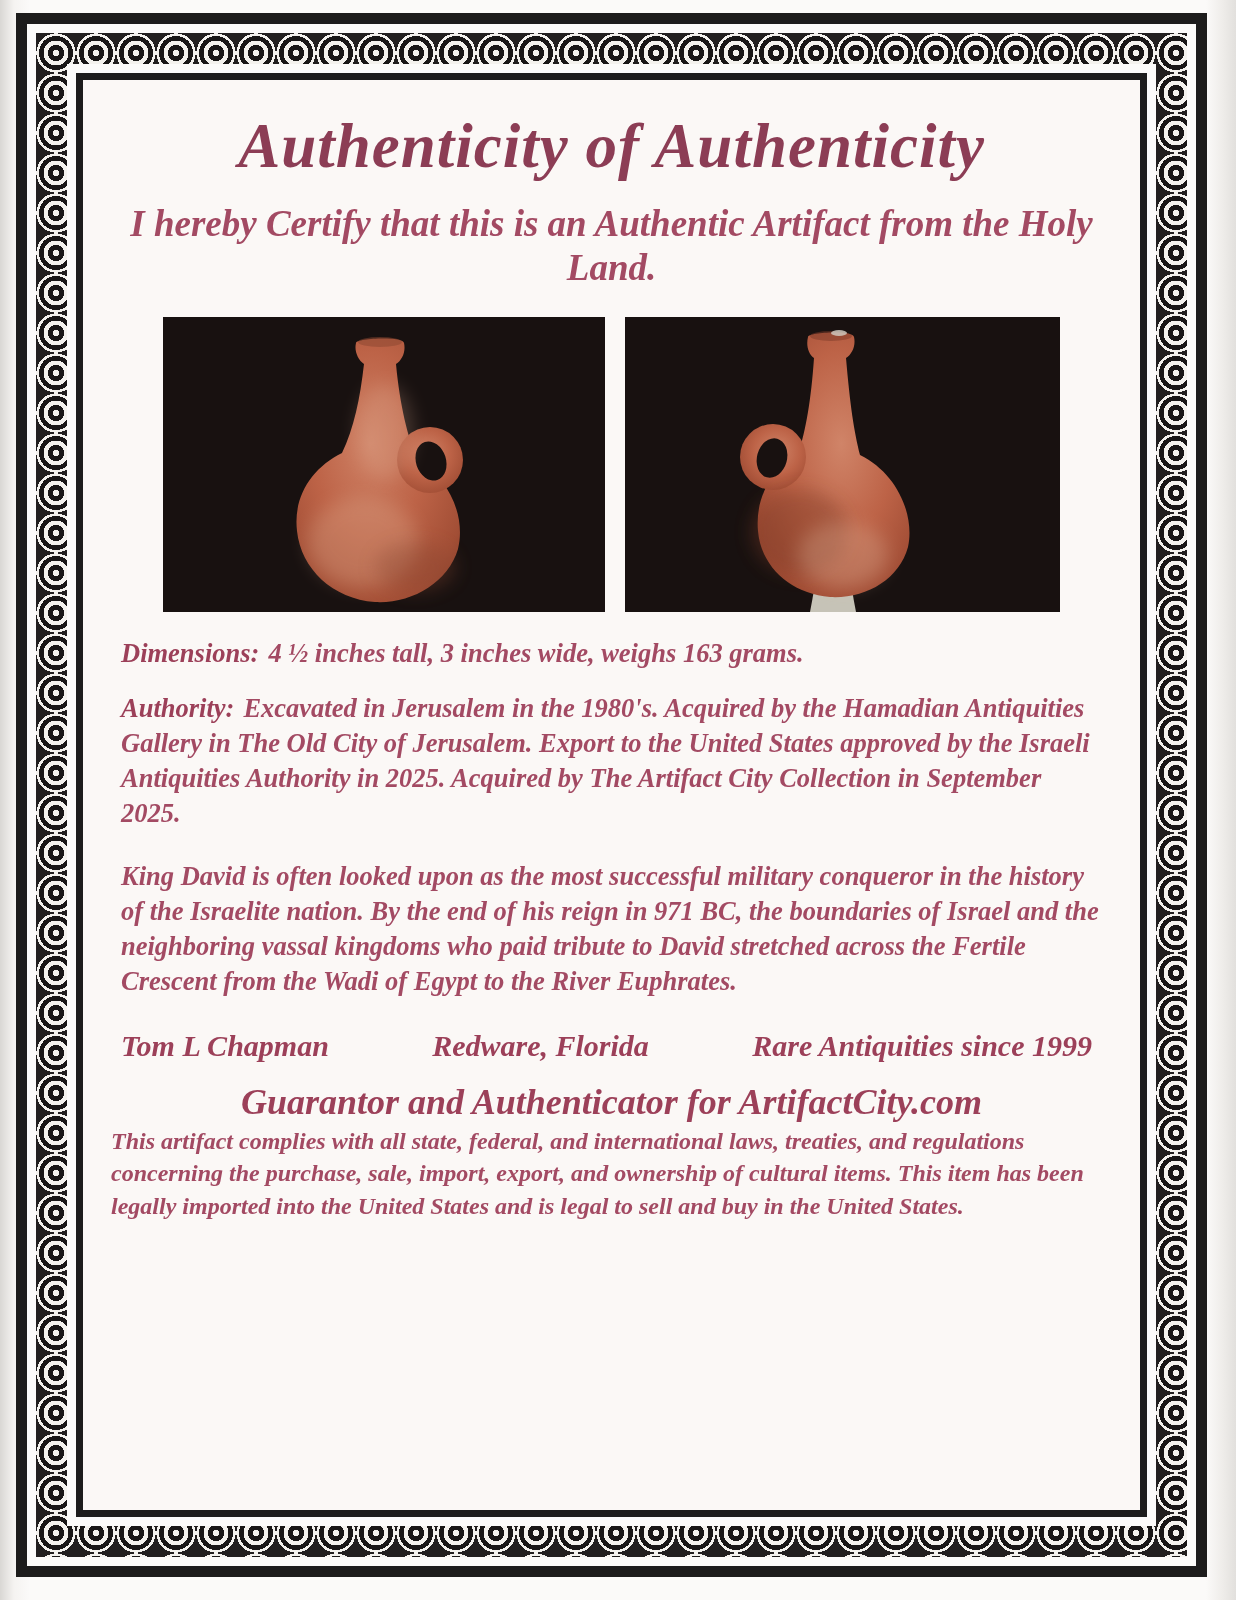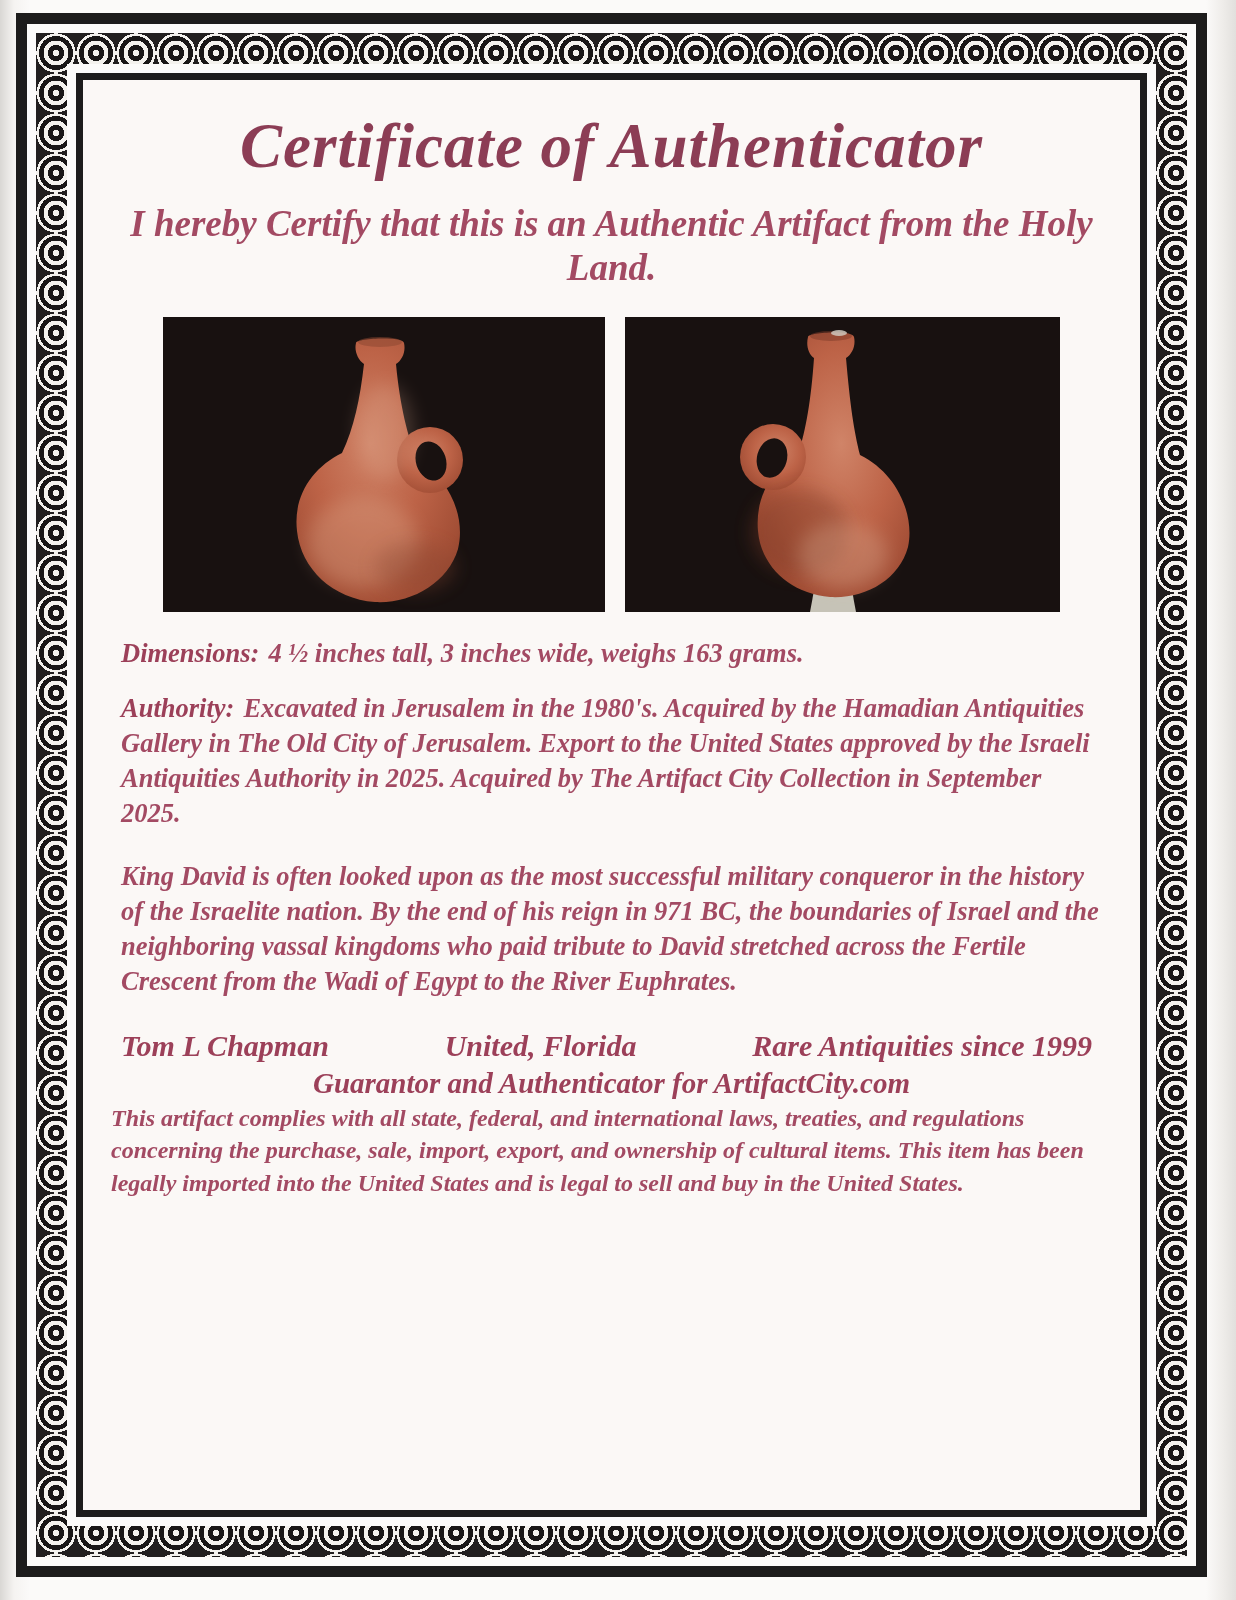--- a/index.html
+++ b/index.html
@@ -70,24 +70,24 @@
   .para.kingdavid  { margin-top: 28px; }
   .names-row {
     margin-top: 30px;
     display: flex; justify-content: space-between;
     padding: 0 22px 0 12px;
     font-style: italic; font-weight: 700;
     font-size: 30px;
     color: var(--maroon-label, #9c4059);
   }
   .guarantor {
-    margin-top: 4px;
+    margin-top: 18px;
     text-align: center;
     font-style: italic; font-weight: 700;
-    font-size: 29px;
+    font-size: 36px;
     color: var(--maroon-label, #9c4059);
   }
   .sig-block { position: relative; height: 104px; }
   .sig-line {
     position: absolute; left: 41%; width: 34%; bottom: 20px;
     border-bottom: 3px dashed var(--maroon-text, #a34a63);
   }
   .sig-svg { position: absolute; left: 43%; bottom: -12px; overflow: visible; }
   .sig-date {
     position: absolute; right: 58px; bottom: 12px;
@@ -102,21 +102,21 @@
   }
 </style>
 </head>
 <body>
 
 <div class="frame">
   <div class="band">
     <div class="inner">
       <div class="content">
 
-        <div class="title">Certificate of Authenticator</div>
+        <div class="title">Authenticity of Authenticity</div>
 
         <div class="subline first">I hereby Certify that this is an Authentic Artifact from the Holy Land.</div>
 
         <div class="photos">
           <svg class="photo" width="442" height="295" viewBox="0 0 442 295">
             <defs>
               <radialGradient id="clayL" cx="45%" cy="40%" r="78%">
                 <stop offset="0" stop-color="#cf8266"></stop>
                 <stop offset="0.45" stop-color="#bd6347"></stop>
                 <stop offset="0.8" stop-color="#a34f36"></stop>
@@ -166,21 +166,21 @@
 
         <div class="para provenance">
           <span class="lbl">Authority:</span><span>Excavated in Jerusalem in the 1980's. Acquired by the Hamadian Antiquities Gallery in The Old City of Jerusalem. Export to the United States approved by the Israeli Antiquities Authority in 2025. Acquired by The Artifact City Collection in September 2025.</span>
         </div>
 
 
         <div class="para kingdavid">King David is often looked upon as the most successful military conqueror in the history of the Israelite nation. By the end of his reign in 971 BC, the boundaries of Israel and the neighboring vassal kingdoms who paid tribute to David stretched across the Fertile Crescent from the Wadi of Egypt to the River Euphrates.</div>
 
         <div class="names-row">
           <span>Tom L Chapman</span>
-          <span>United, Florida</span>
+          <span>Redware, Florida</span>
           <span>Rare Antiquities since 1999</span>
         </div>
 
         <div class="guarantor">Guarantor and Authenticator for ArtifactCity.com</div>
 
 
         <div class="legal">This artifact complies with all state, federal, and international laws, treaties, and regulations concerning the purchase, sale, import, export, and ownership of cultural items. This item has been legally imported into the United States and is legal to sell and buy in the United States.</div>
 
       </div>
     </div>

